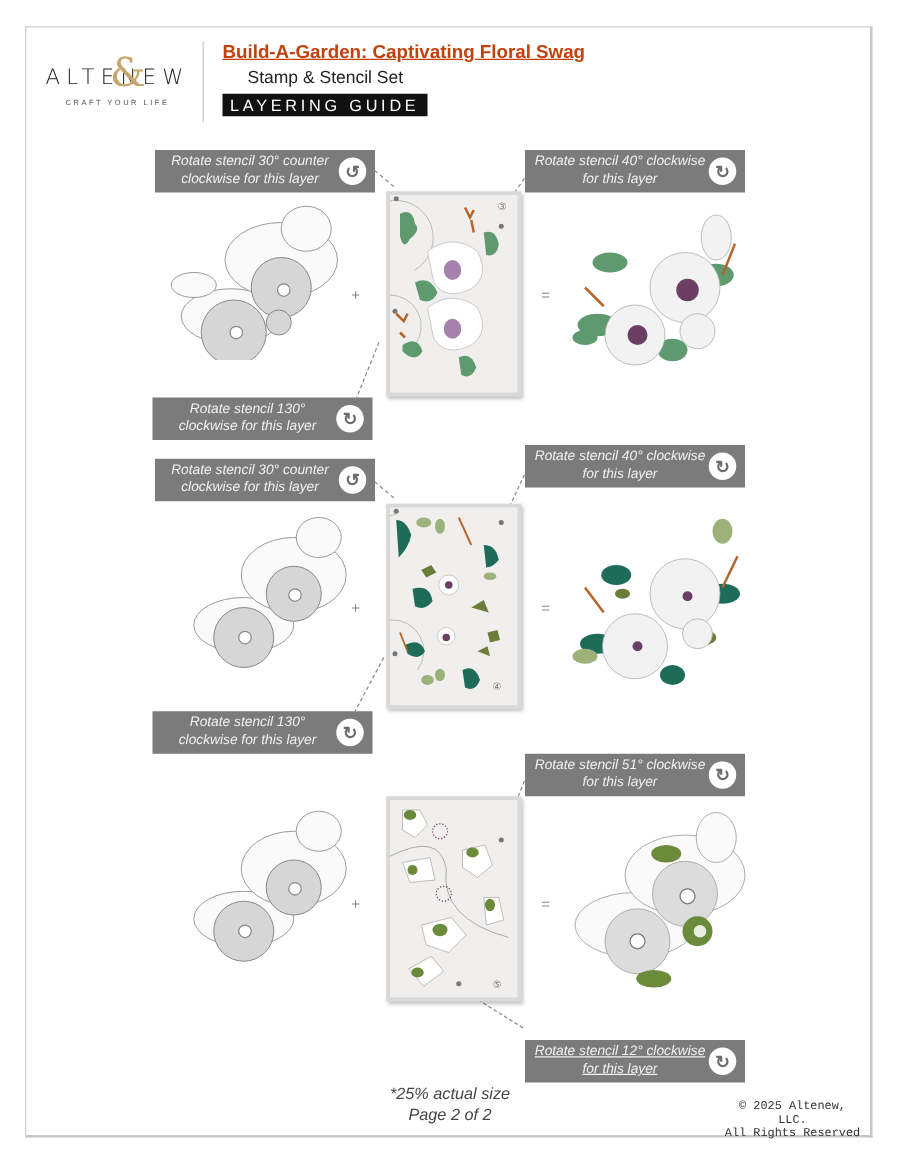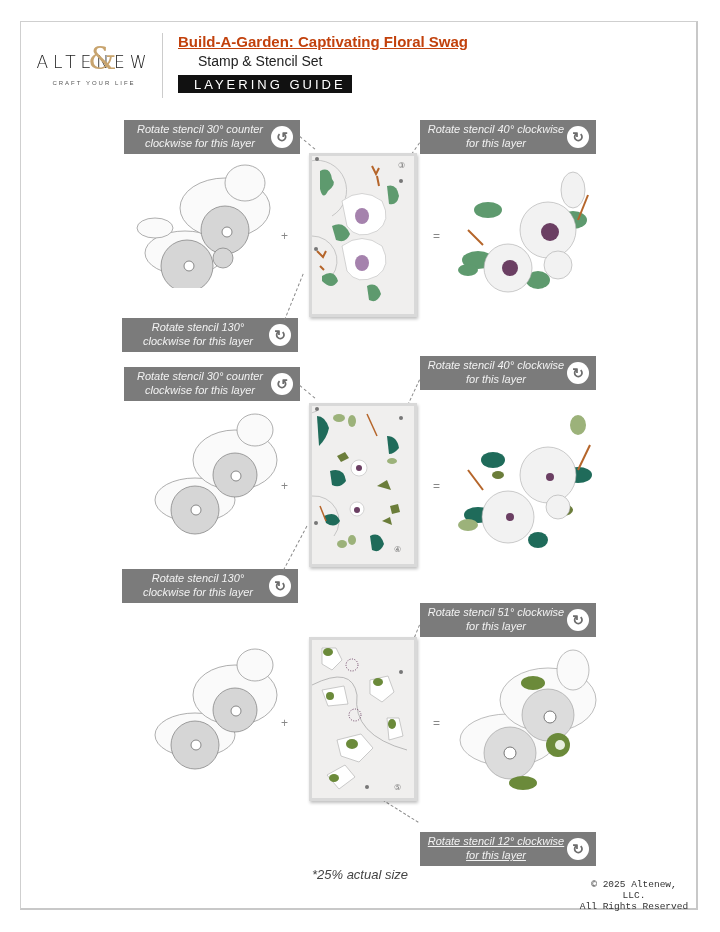--- a/index.html
+++ b/index.html
@@ -5,21 +5,21 @@
   html,body{margin:0;padding:0;background:#fff;}
   body{width:720px;height:932px;position:relative;overflow:hidden;font-family:"Liberation Sans",sans-serif;color:#222;}
   .page-frame{position:absolute;left:20px;top:21px;width:678px;height:889px;border:1px solid #cfcfcf;border-right:2px solid #c8c8c8;border-bottom:2px solid #c8c8c8;box-sizing:border-box;}
   .logo{position:absolute;left:36px;top:44px;width:116px;height:50px;}
   .logo-word{position:absolute;left:0;top:8px;width:116px;text-align:center;font-size:17px;letter-spacing:5px;color:#222;font-family:"DejaVu Sans",sans-serif;font-weight:300;}
   .logo-amp{position:absolute;left:52px;top:-2px;font-family:"DejaVu Serif",serif;font-size:32px;color:#c8a46e;line-height:1;}
   .logo-tag{position:absolute;left:0;top:36px;width:116px;text-align:center;font-size:6px;letter-spacing:2px;color:#555;}
   .header-divider{position:absolute;left:162px;top:33px;width:1px;height:65px;background:#ccc;}
   .title{position:absolute;left:178px;top:33px;font-size:15px;font-weight:bold;color:#c2410c;white-space:nowrap;text-decoration:underline;}
   .subtitle{position:absolute;left:178px;top:53px;font-size:14px;color:#222;margin-left:20px;}
-  .badge{position:absolute;left:178px;top:75px;background:#111;color:#fff;font-size:13px;letter-spacing:3px;padding:2px 6px 1px 16px;}
+  .badge{position:absolute;left:178px;top:75px;background:#111;color:#fff;font-size:13px;letter-spacing:3px;padding:2px 6px 1px 6px;}
   .callout{position:absolute;width:176px;height:34px;background:#7b7b7b;color:#f2f2f2;font-style:italic;font-size:11px;line-height:14px;box-sizing:border-box;padding:2px 30px 0 6px;text-align:center;}
   .callout .rot{position:absolute;right:7px;top:6px;width:22px;height:22px;border-radius:50%;background:#fff;color:#6c6c6c;font-size:14px;line-height:22px;text-align:center;font-style:normal;font-weight:bold;}
   .stencil{position:absolute;width:102px;height:158px;background:#f0efee;border:3px solid #d9d9d9;box-shadow:1px 2px 3px rgba(0,0,0,0.25);}
   .stencil svg{position:absolute;left:0;top:0;}
   .op{position:absolute;font-size:12px;color:#888;}
   .floral{position:absolute;}
   .dash{position:absolute;height:0;border-top:1px dashed #8a8a8a;transform-origin:0 0;}
   .footnote{position:absolute;left:260px;top:866px;width:200px;text-align:center;font-style:italic;font-size:13px;color:#444;line-height:17px;}
   .copyright{position:absolute;left:578px;top:879px;width:112px;text-align:center;font-size:9.5px;color:#333;line-height:11px;font-family:Liberation Mono, monospace;}
 </style>
@@ -278,17 +278,18 @@
   <g fill="#6b8a3a">
       <circle cx="110" cy="100" r="12"></circle>
       <ellipse cx="85" cy="38" rx="12" ry="7"></ellipse>
       <ellipse cx="75" cy="138" rx="14" ry="7"></ellipse>
     </g>
   <circle cx="112" cy="100" r="5" fill="#e8efe0"></circle>
 </svg>
 
 <div class="footnote">
   <div>*25% actual size</div>
+  <div>Page 2 of 2</div>
 </div>
 <div class="copyright">
   <div>© 2025 Altenew, LLC.</div>
   <div>All Rights Reserved</div>
 </div>
 
 </body></html>

